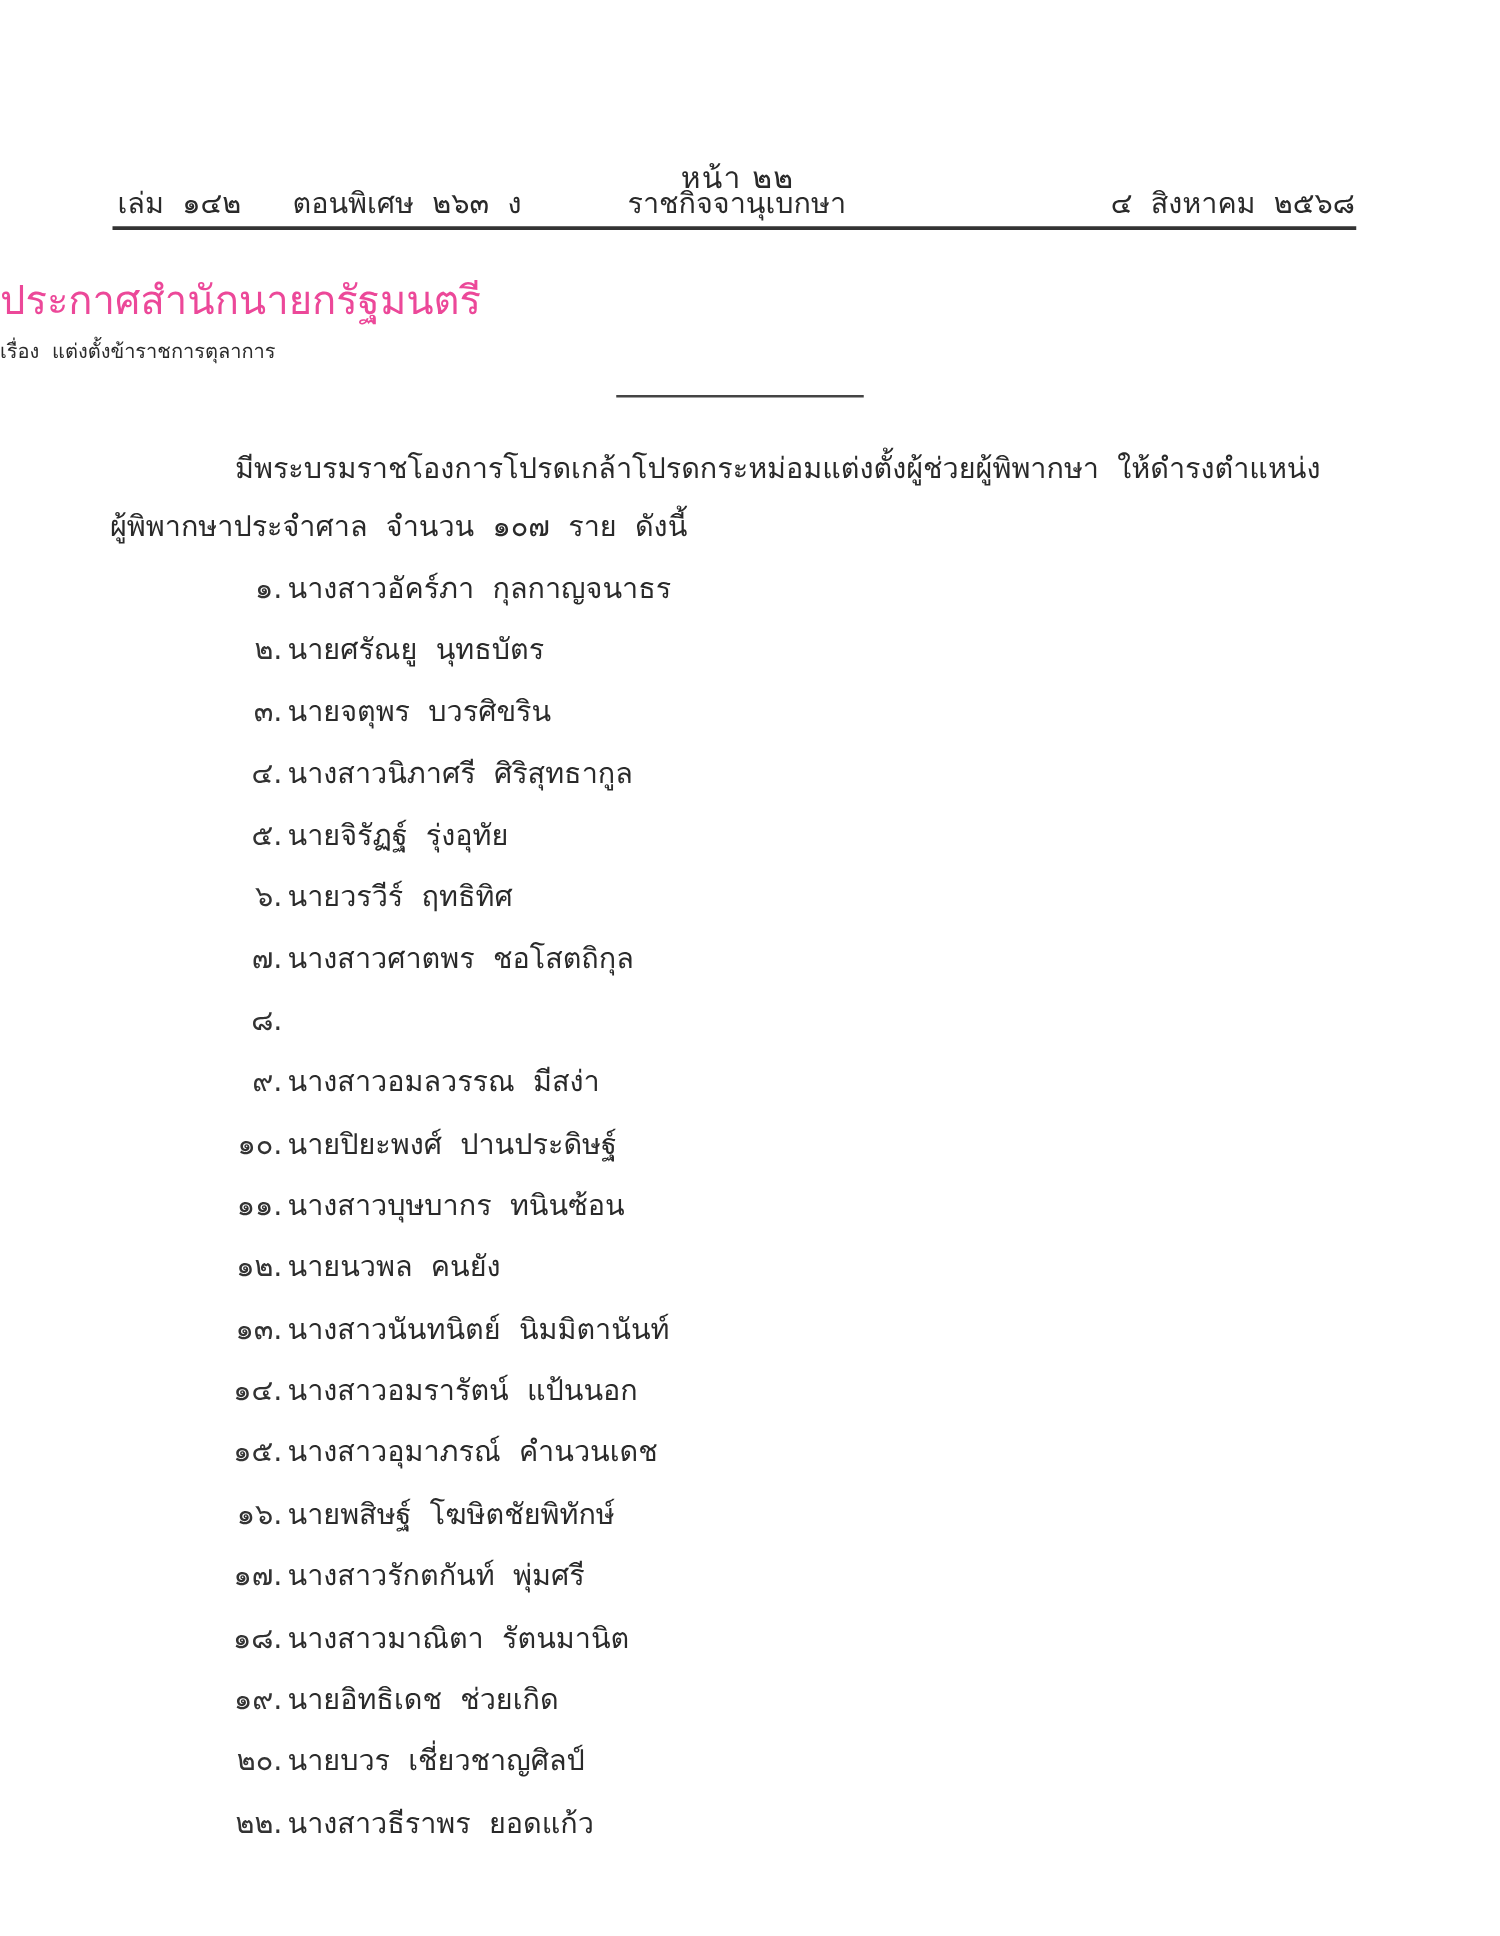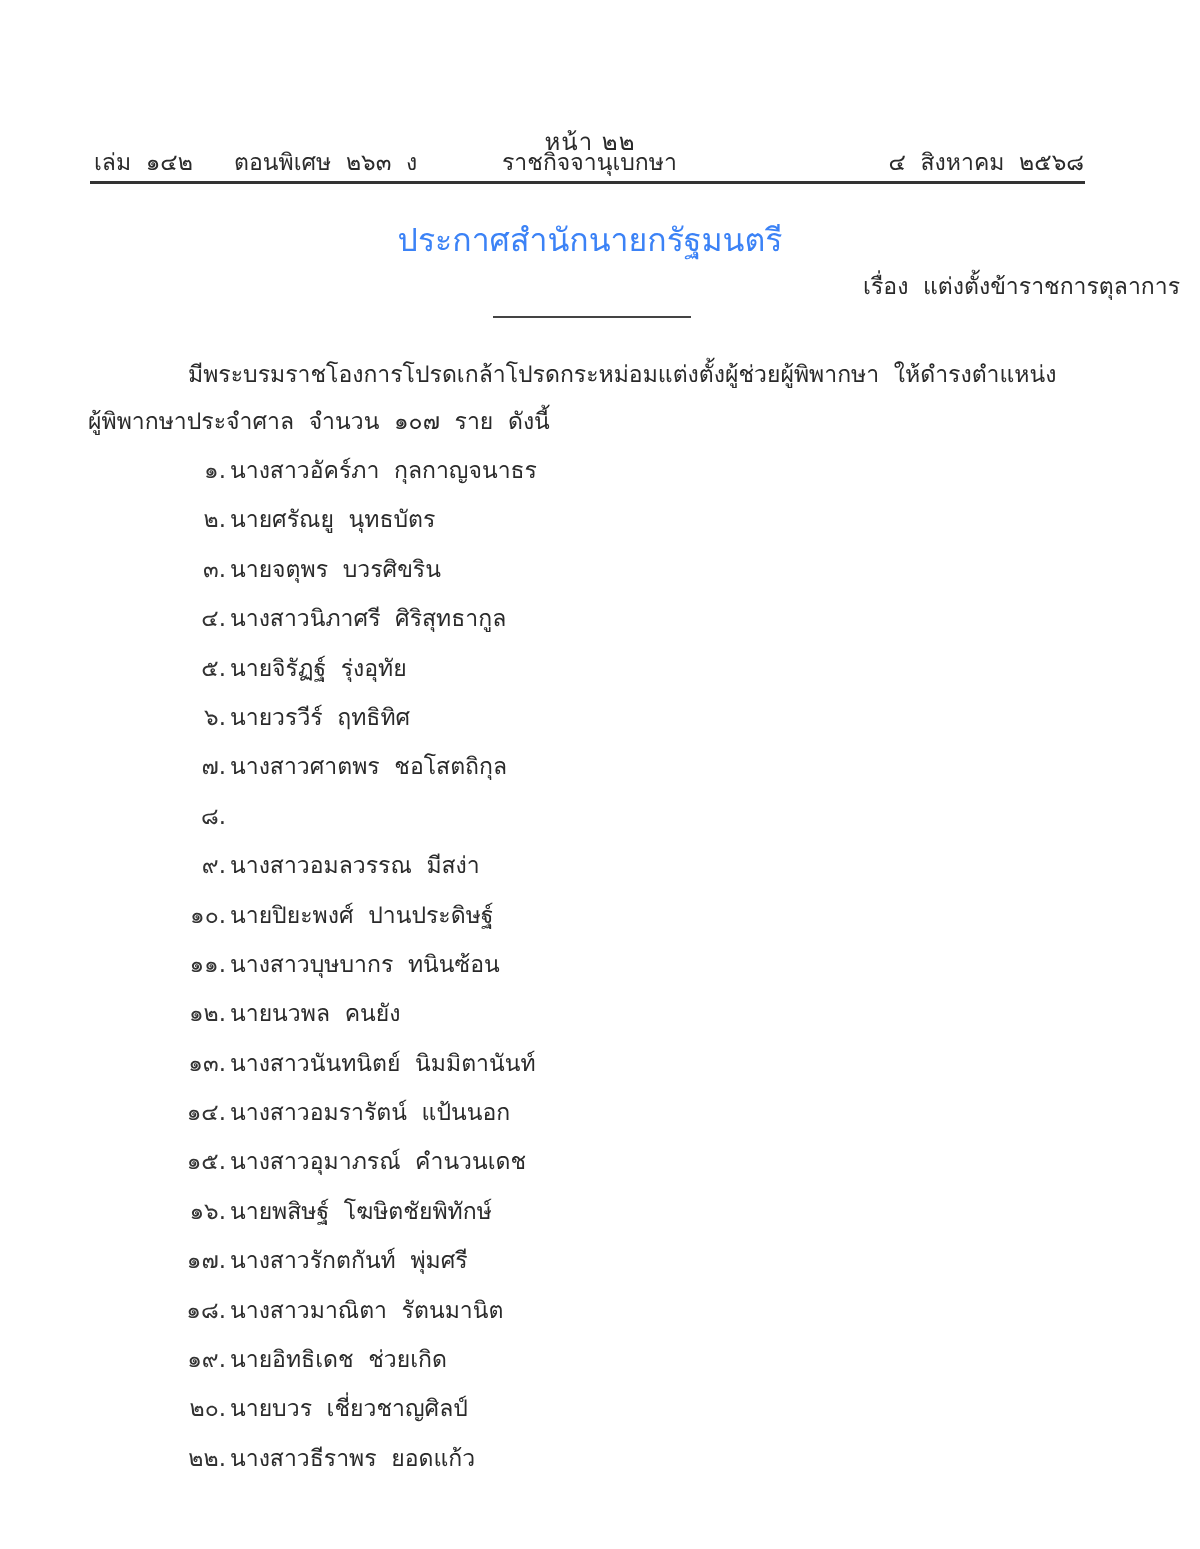--- a/index.html
+++ b/index.html
@@ -48,31 +48,30 @@
       left: 90px;
       width: 995px;
       height: 3px;
       background: #333;
     }
     .title {
       position: absolute;
       top: 214px;
       left: 0;
       width: 1180px;
-      text-align: center;
       font-size: 32px;
-      color: #3b82f6;
+      color: #ec4899;
     }
     .subtitle {
       position: absolute;
       top: 268px;
       left: 0;
       width: 1180px;
-      text-align: right;
-      font-size: 23px;
+      text-align: left;
+      font-size: 16px;
       white-space: pre;
     }
     .title-rule {
       position: absolute;
       top: 316px;
       left: 493px;
       width: 198px;
       height: 2px;
       background: #444;
     }

